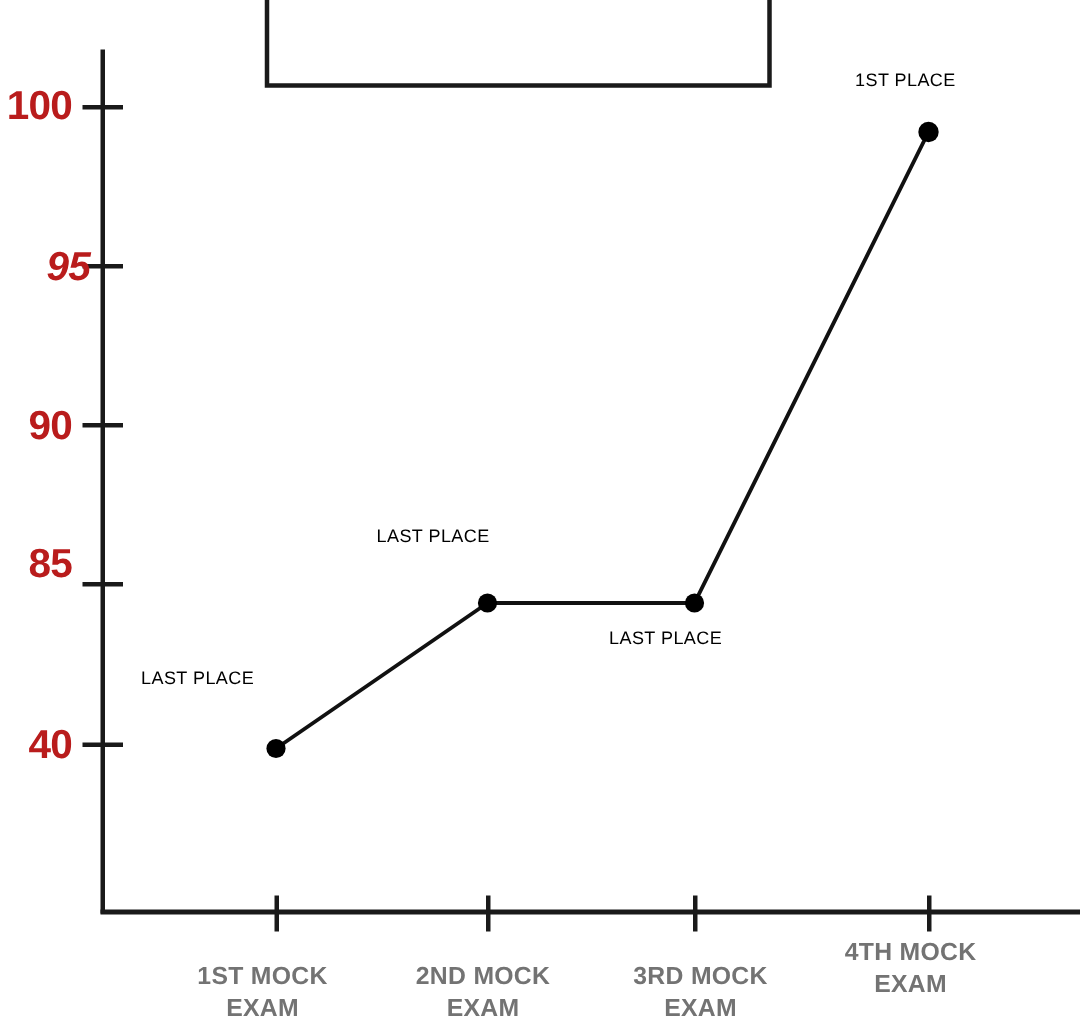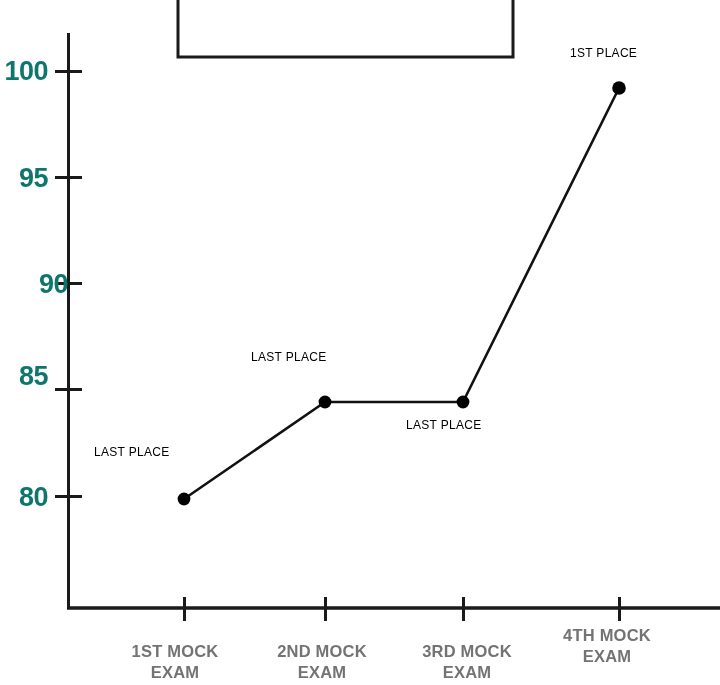--- a/index.html
+++ b/index.html
@@ -25,21 +25,21 @@
     left: 0;
     top: 0;
     display: block;
   }
   .tick-label-y {
     position: absolute;
     font-family: "Liberation Sans", sans-serif;
     font-size: 27px;
     font-weight: 700;
     letter-spacing: -0.5px;
-    color: #0f766e;
+    color: #b91c1c;
     text-align: right;
     white-space: nowrap;
     transform: translateY(-50%);
   }
   .tick-label-x {
     position: absolute;
     font-family: "Liberation Sans", sans-serif;
     font-size: 16.5px;
     font-weight: 700;
     letter-spacing: 0.2px;
@@ -91,24 +91,24 @@
 
     <g>
       <circle cx="184" cy="499" r="6.4" fill="#000000"></circle>
       <circle cx="325" cy="402" r="6.4" fill="#000000"></circle>
       <circle cx="463" cy="402" r="6.4" fill="#000000"></circle>
       <circle cx="619" cy="88" r="6.8" fill="#000000"></circle>
     </g>
   </svg>
 
   <div class="tick-label-y" style="left:0px; top:71px; width:48px;">100</div>
-  <div class="tick-label-y" style="left:0px; top:178px; width:48px;">95</div>
-  <div class="tick-label-y" style="left:0px; top:284px; width:48px;margin-left:20px;">90</div>
+  <div class="tick-label-y" style="left:12px; top:178px; width:48px;font-style:italic;">95</div>
+  <div class="tick-label-y" style="left:0px; top:284px; width:48px;">90</div>
   <div class="tick-label-y" style="left:0px; top:376px; width:48px;">85</div>
-  <div class="tick-label-y" style="left:0px; top:497px; width:48px;">80</div>
+  <div class="tick-label-y" style="left:0px; top:497px; width:48px;">40</div>
 
   <div class="tick-label-x" style="left:175px; top:641px;">
     <div>1ST MOCK</div>
     <div>EXAM</div>
   </div>
   <div class="tick-label-x" style="left:322px; top:641px;">
     <div>2ND MOCK</div>
     <div>EXAM</div>
   </div>
   <div class="tick-label-x" style="left:467px; top:641px;">

